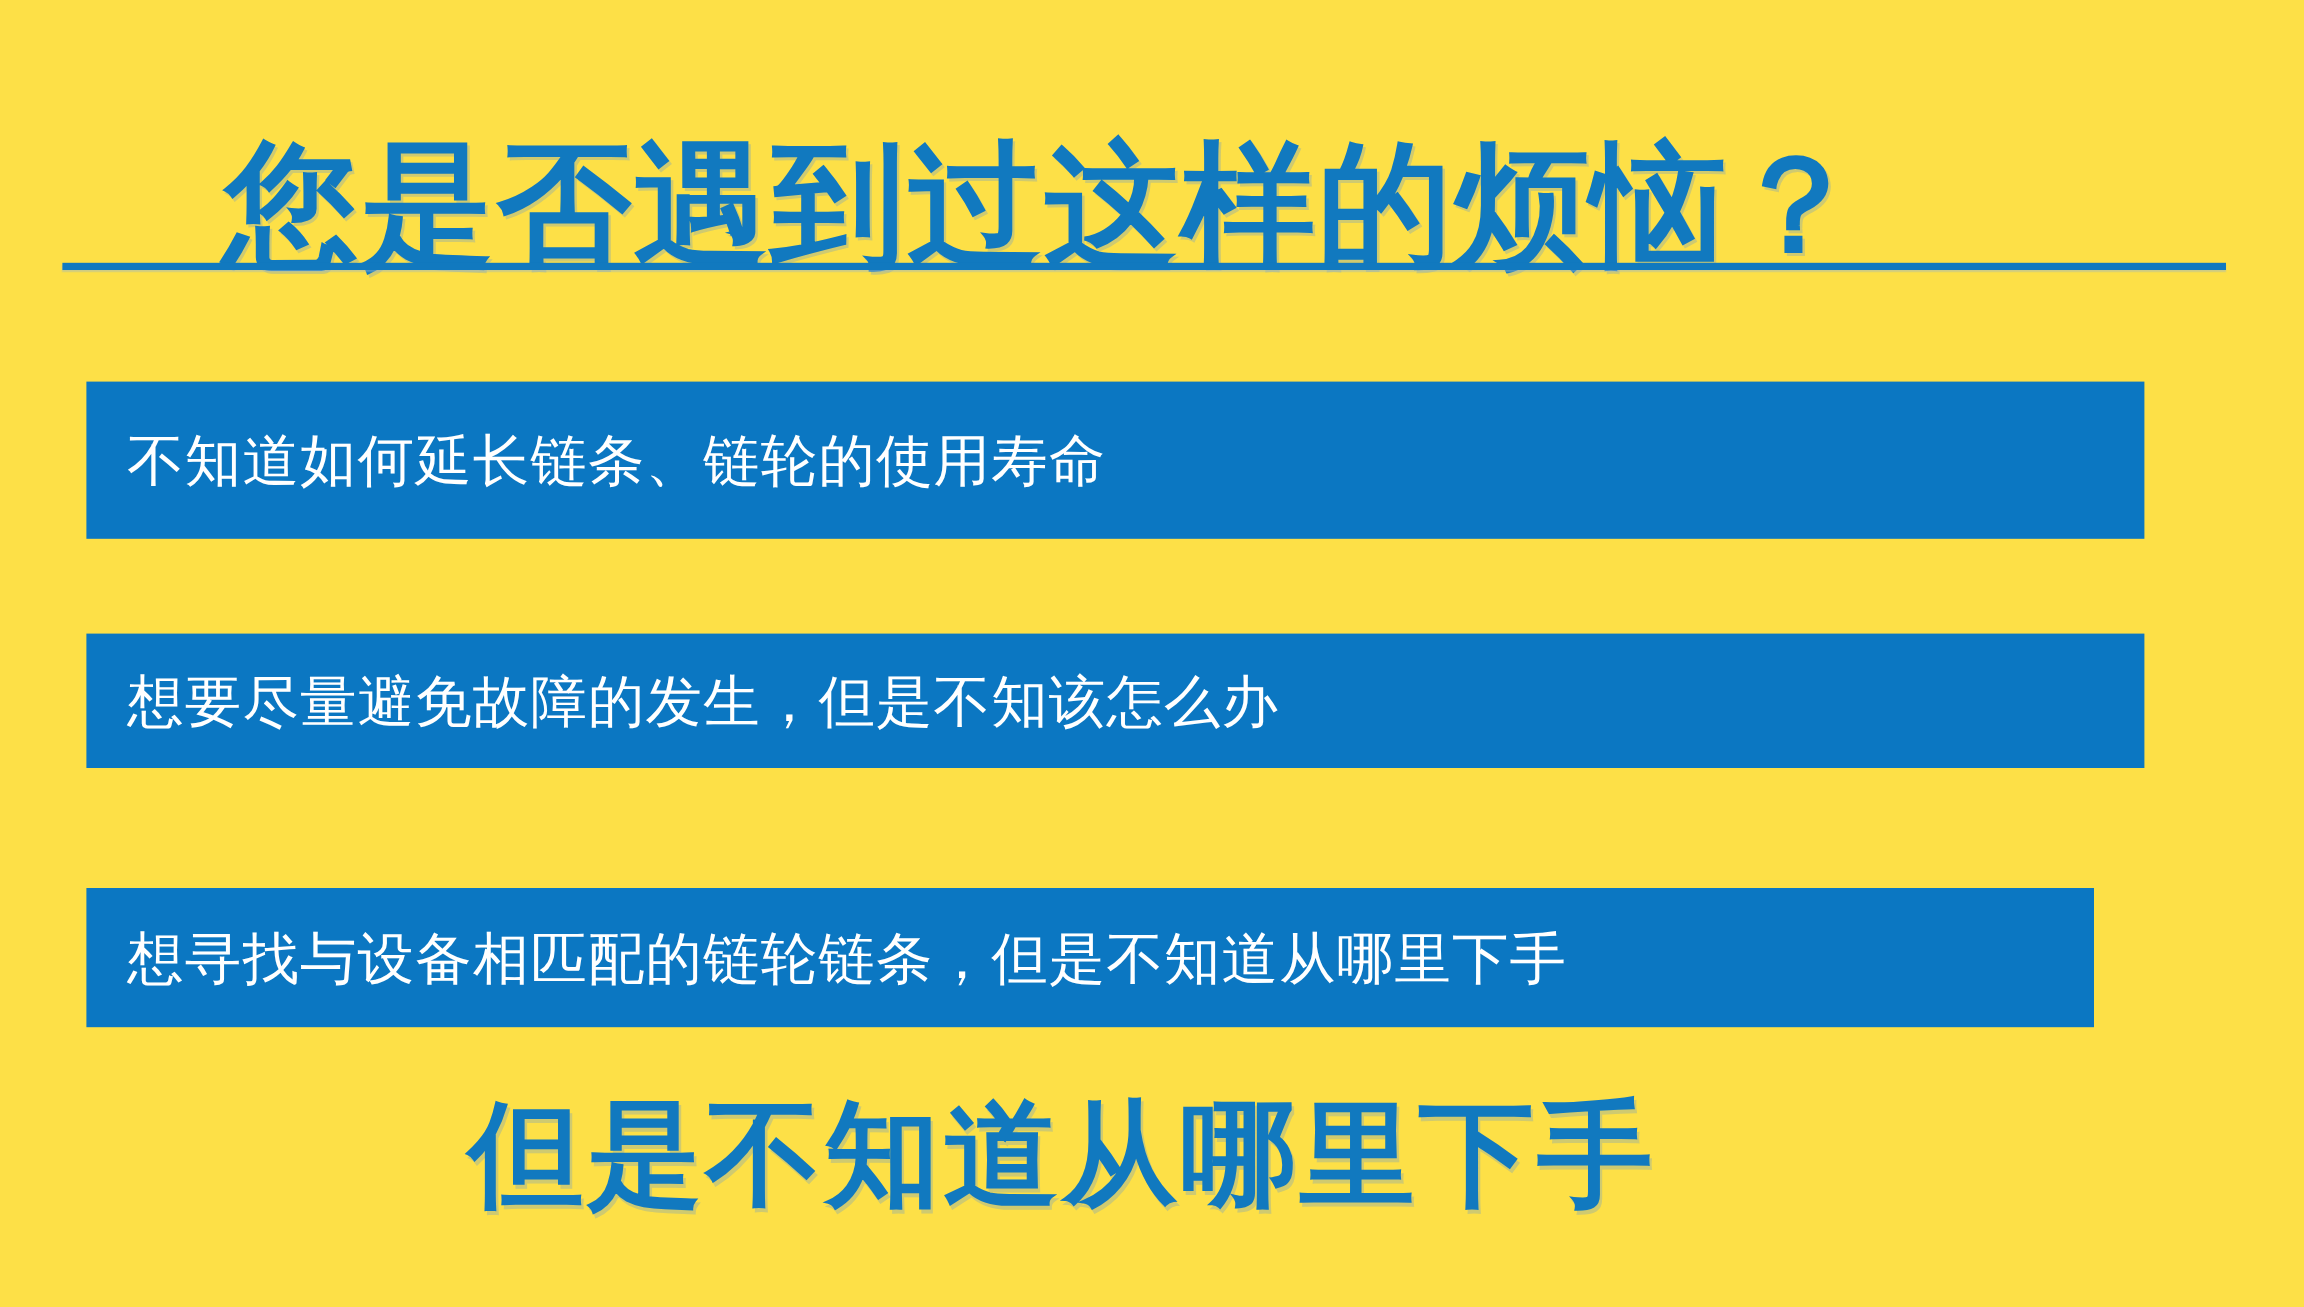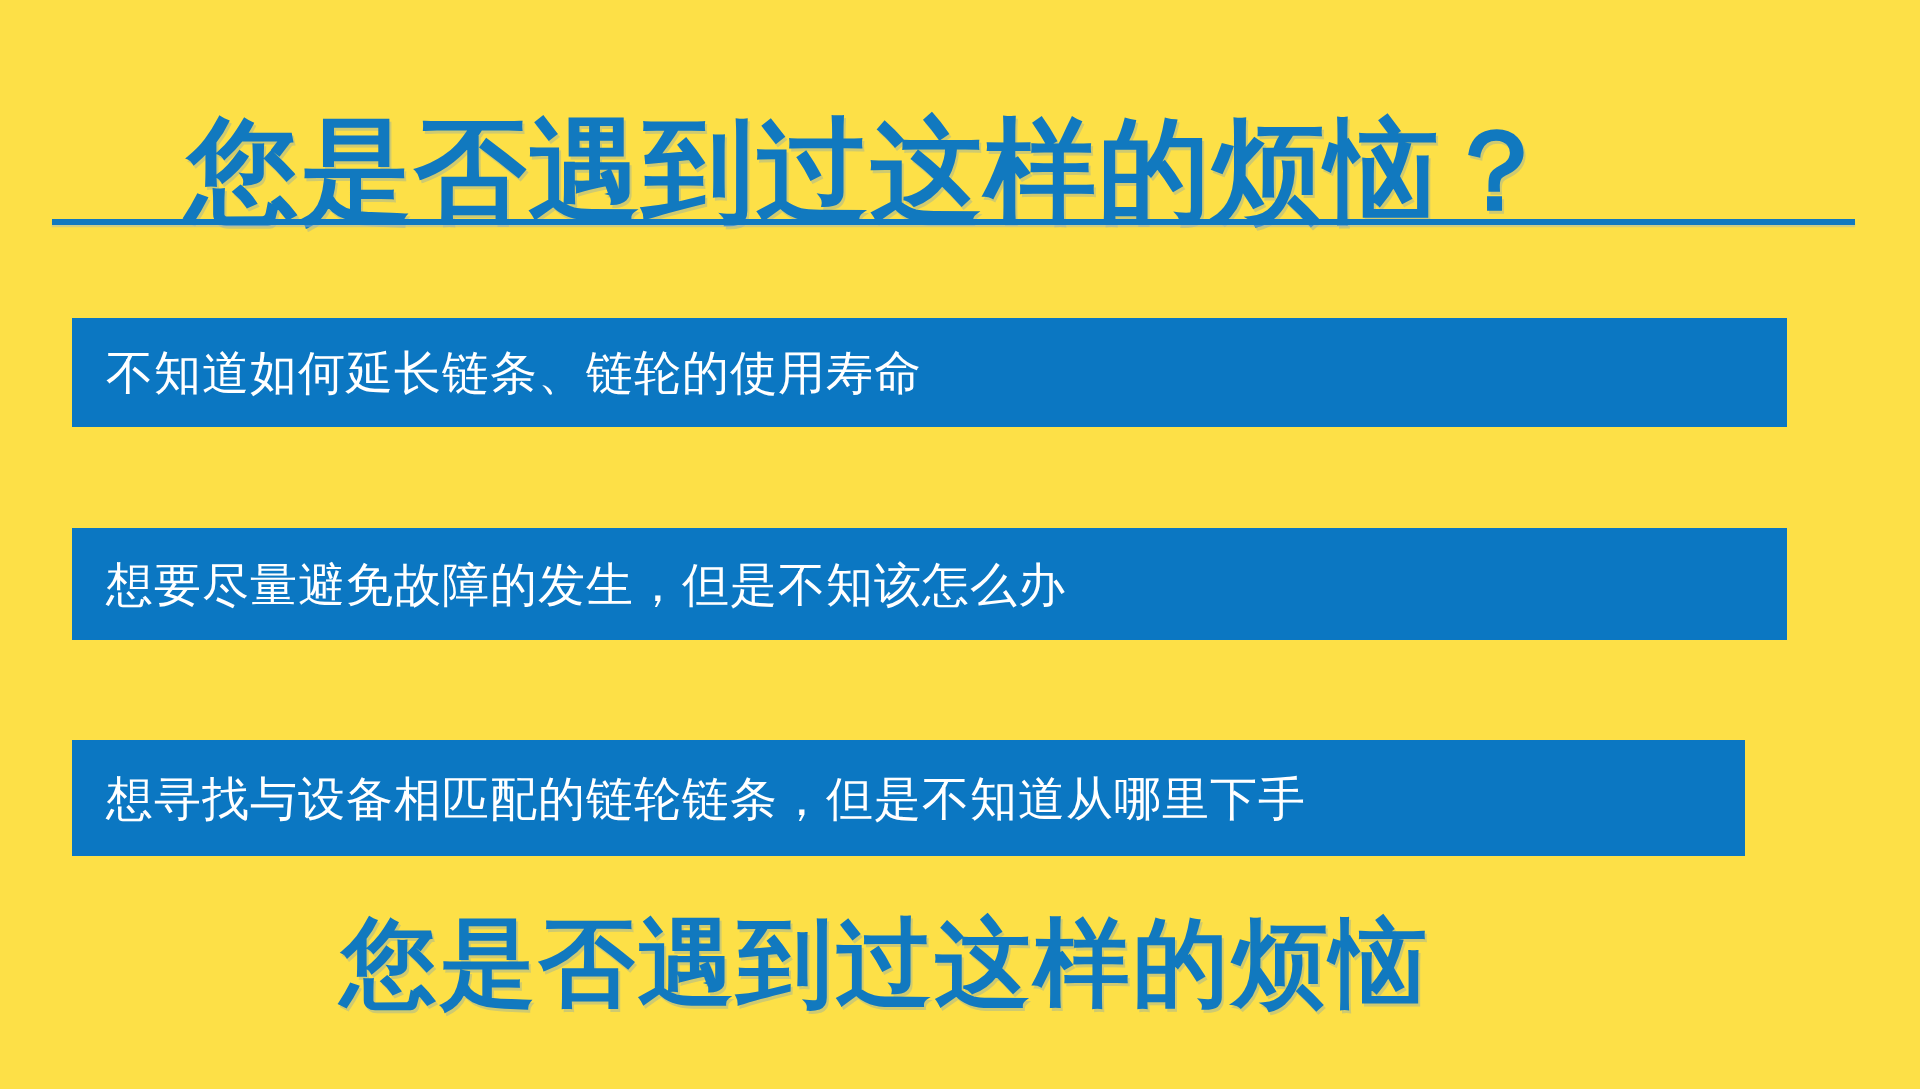--- a/index.html
+++ b/index.html
@@ -63,21 +63,21 @@
   }
   .bar .bar-text {
     color: #ffffff;
     font-size: 47px;
     line-height: 1;
     font-weight: normal;
     letter-spacing: 1px;
     white-space: nowrap;
   }
 
-  #bar-1 { top: 318px;  height: 109px; width: 1715px; }
+  #bar-1 { top: 318px;  height: 131px; width: 1715px; }
   #bar-2 { top: 528px;  height: 112px; width: 1715px; }
   #bar-3 { top: 740px;  height: 116px; width: 1673px; }
 
   
   .closing {
     position: absolute;
     left: 0;
     top: 905px;
     width: 1920px;
     text-align: center;
@@ -106,15 +106,15 @@
   </div>
 
   <div class="bar" id="bar-3">
     <span class="bar-text">想寻找与设备相匹配的链轮链条，但是不知道从哪里下手</span>
   </div>
 
   <div class="bar" id="bar-2">
     <span class="bar-text">想要尽量避免故障的发生，但是不知该怎么办</span>
   </div>
 
-  <div class="closing">您是否遇到过这样的烦恼</div>
+  <div class="closing">但是不知道从哪里下手</div>
 
 </div>
 
 </body></html>

